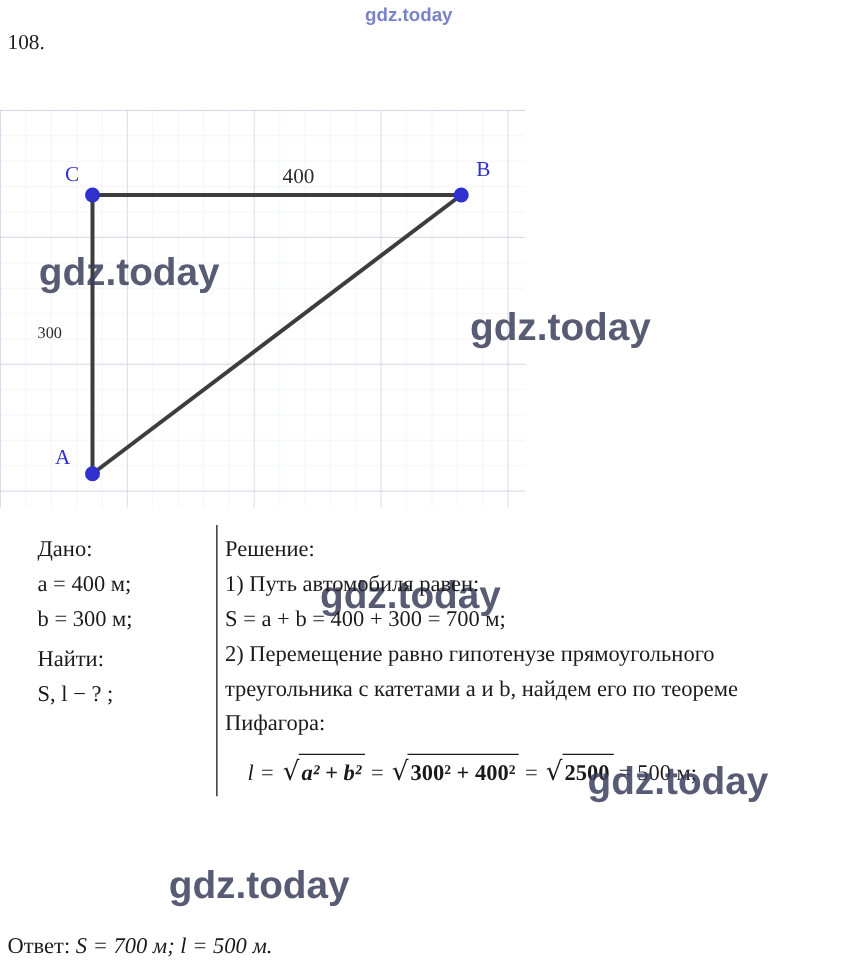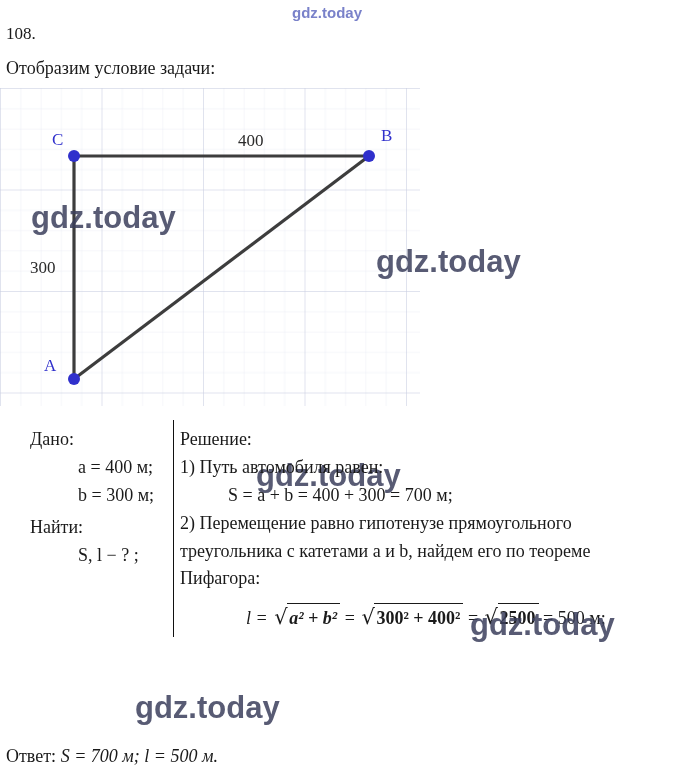--- a/index.html
+++ b/index.html
@@ -126,21 +126,20 @@
 
   .label-bold {
     font-size: 18px;
   }
   .ital {
     font-style: italic;
   }
   .mathline {
     font-size: 18px;
     white-space: nowrap;
-    margin-left: 48px;
   }
   .mathline.indent {
     padding-left: 18px;
   }
 
   .answer {
     position: absolute;
     left: 6px;
     top: 746px;
     font-size: 18px;
@@ -169,21 +168,20 @@
   }
 </style>
 </head>
 <body>
 
 <div class="page">
 
   <div class="wm wm-top">gdz.today</div>
 
   <div class="task-number">108.</div>
-  <div class="intro-line">Отобразим условие задачи:</div>
 
   <div class="figure">
     <svg width="691" height="330" viewBox="0 0 691 330">
       <defs>
         <pattern id="smallgrid" width="20.3" height="20.3" patternUnits="userSpaceOnUse">
           <path d="M 20.3 0 L 0 0 0 20.3" fill="none" stroke="#e6e9f2" stroke-width="0.8"></path>
         </pattern>
         <pattern id="biggrid" width="101.5" height="101.5" patternUnits="userSpaceOnUse">
           <rect width="101.5" height="101.5" fill="url(#smallgrid)"></rect>
           <path d="M 101.5 0 L 0 0 0 101.5" fill="none" stroke="#c9cee0" stroke-width="1"></path>
@@ -196,22 +194,22 @@
       <line x1="74" y1="291" x2="369" y2="68" stroke="#3d3d3d" stroke-width="3.2"></line>
 
       <circle cx="74" cy="68" r="6" fill="#3030cc"></circle>
       <circle cx="369" cy="68" r="6" fill="#3030cc"></circle>
       <circle cx="74" cy="291" r="6" fill="#3030cc"></circle>
     </svg>
 
     <div style="position:absolute;left:52px;top:42px;color:#3030cc;font-size:17px;font-family:'Liberation Serif',serif;">C</div>
     <div style="position:absolute;left:381px;top:38px;color:#3030cc;font-size:17px;font-family:'Liberation Serif',serif;">B</div>
     <div style="position:absolute;left:44px;top:268px;color:#3030cc;font-size:17px;font-family:'Liberation Serif',serif;">A</div>
-    <div style="position:absolute;left:226px;top:43px;font-size:17px;color:#2b2b2b;font-family:'Liberation Serif',serif;margin-left:12px;">400</div>
-    <div style="position:absolute;left:30px;top:170px;font-size:17px;color:#2b2b2b;font-family:'Liberation Serif',serif;">300</div>
+    <div style="position:absolute;left:226px;top:43px;font-size:17px;color:#2b2b2b;font-family:'Liberation Serif',serif;">400</div>
+    <div style="position:absolute;left:30px;top:170px;font-size:13px;color:#2b2b2b;font-family:'Liberation Serif',serif;">300</div>
 
     <div class="wm wm-1">gdz.today</div>
     <div class="wm wm-2">gdz.today</div>
     <div class="wm wm-3">gdz.today</div>
   </div>
 
   <div class="table-wrap">
     <table class="solution">
       <tbody>
           <tr>

